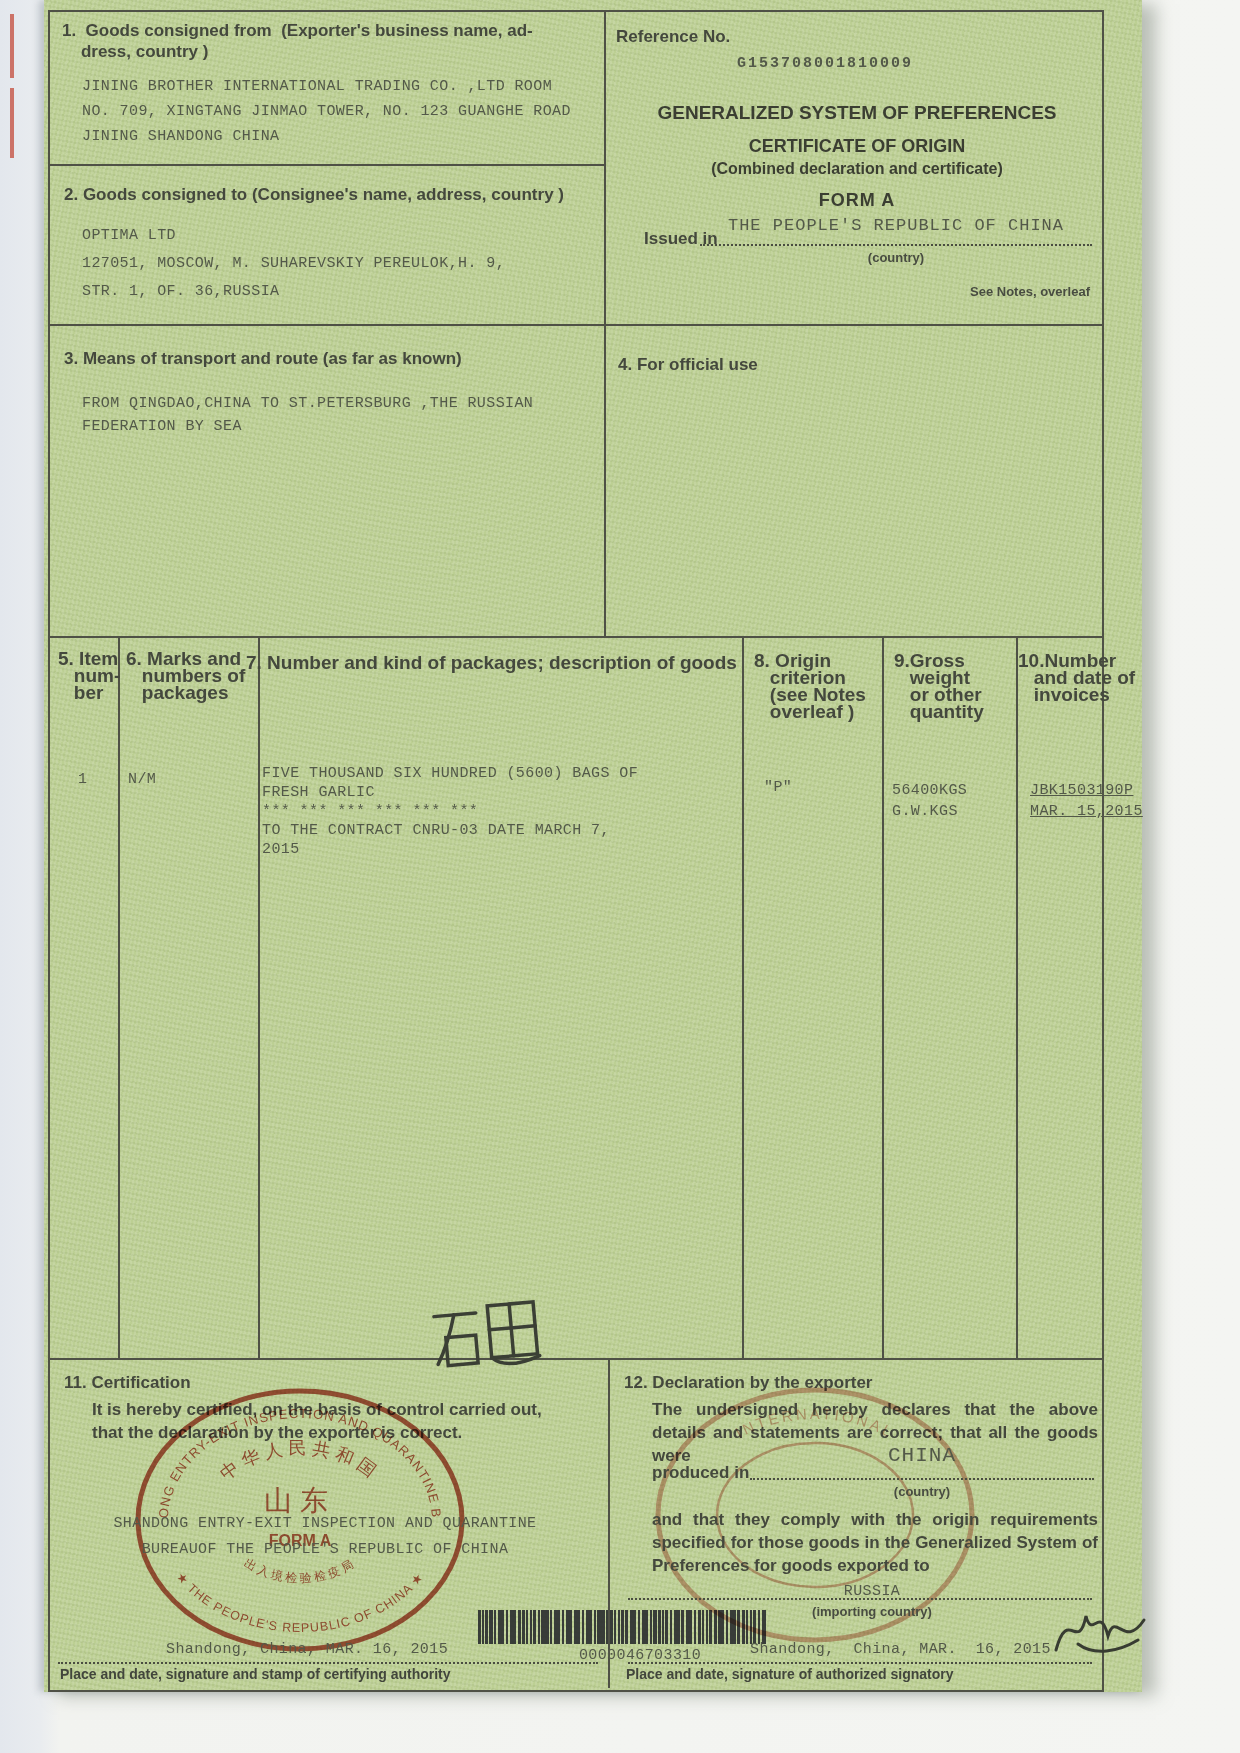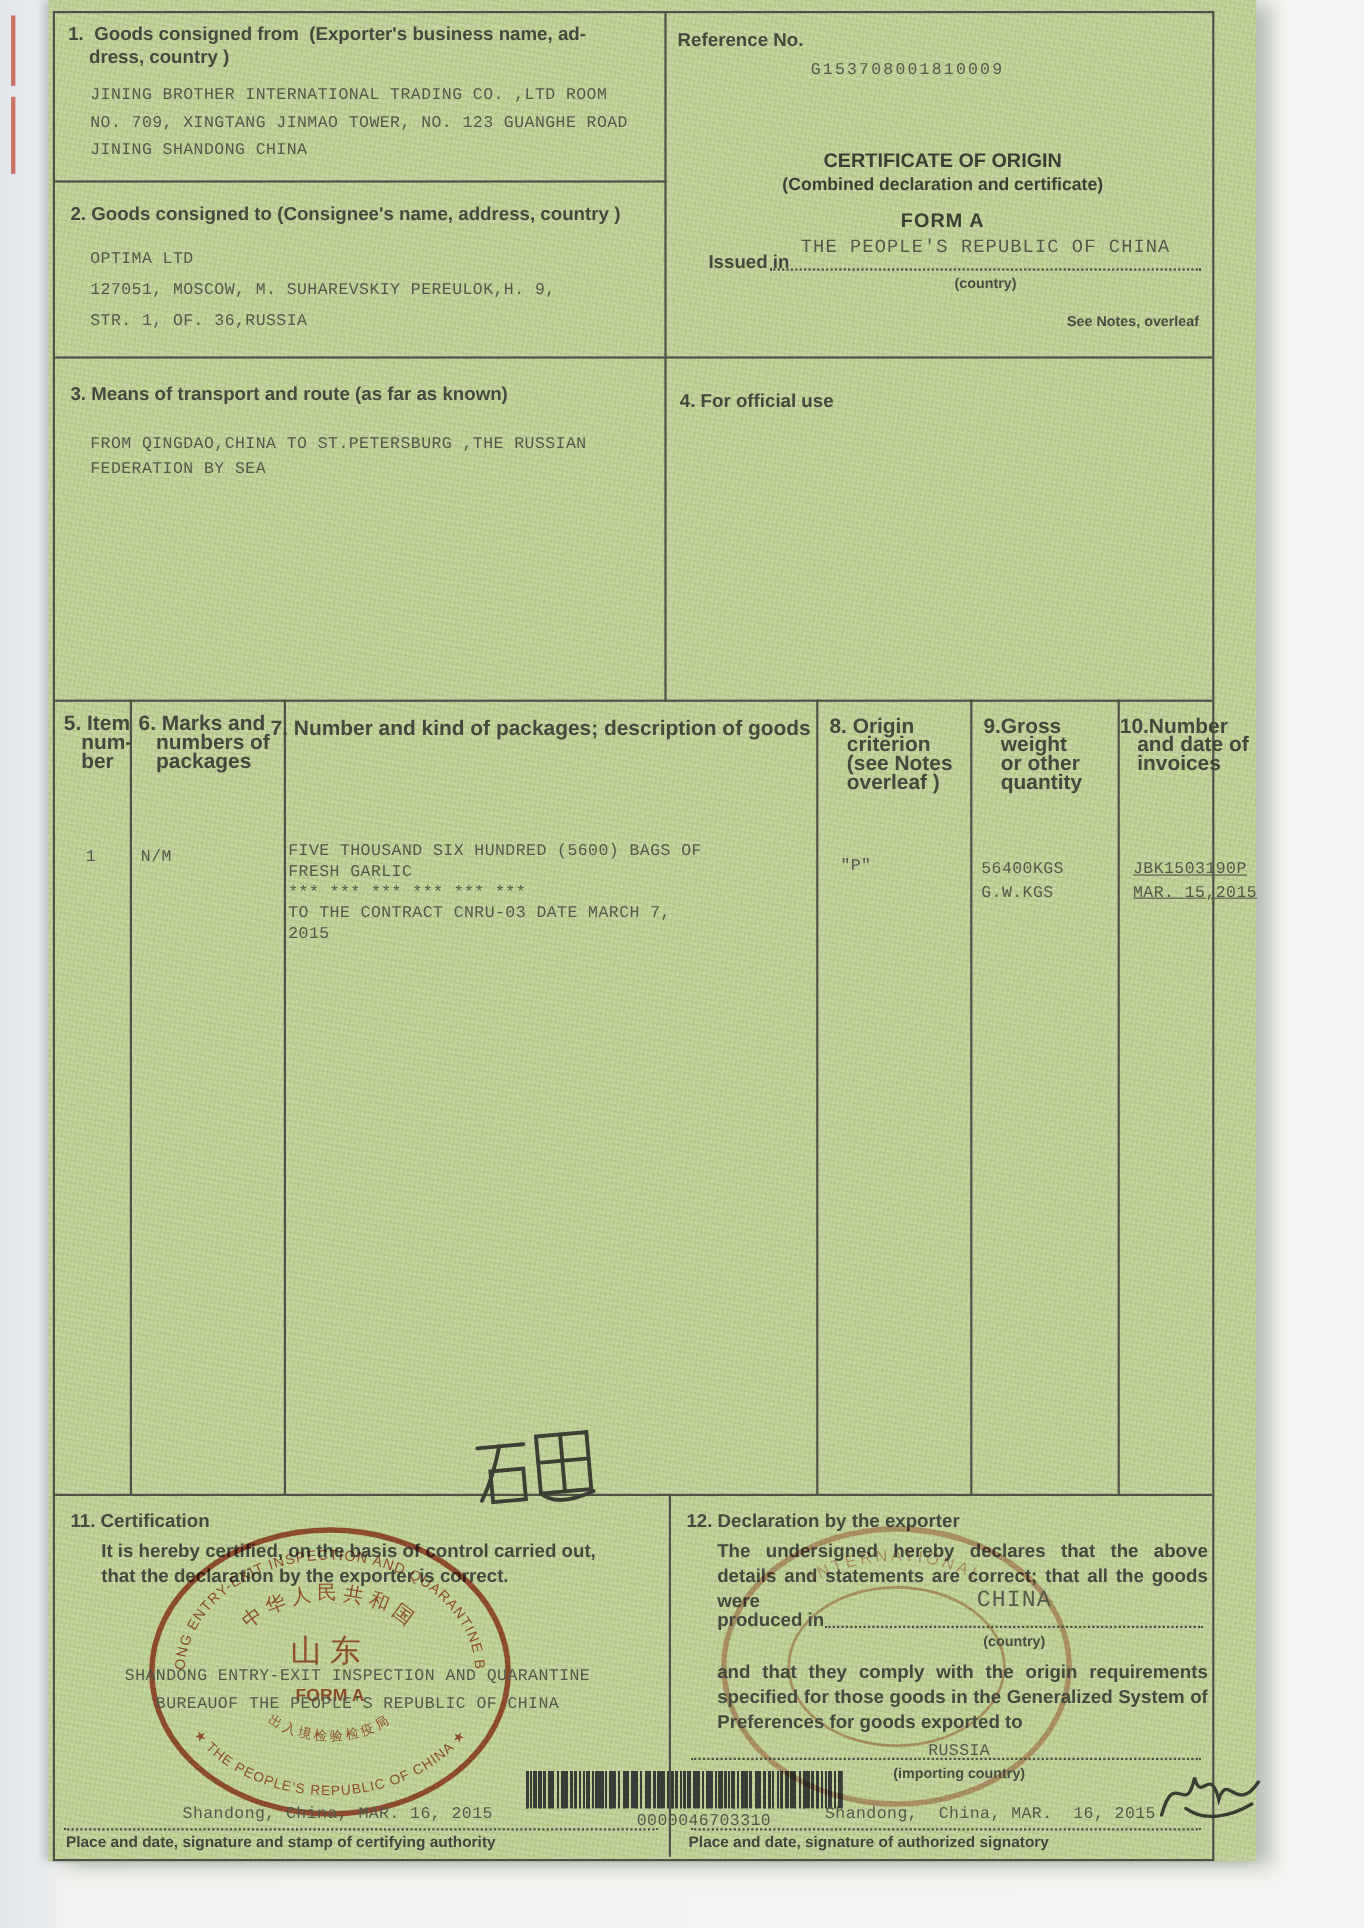--- a/index.html
+++ b/index.html
@@ -69,21 +69,22 @@
       <div class="lbl" style="left:14px;top:172px;">2. Goods consigned to (Consignee's name, address, country )</div>
       <div class="typed" style="left:32px;top:210px;line-height:28px;">OPTIMA LTD
 127051, MOSCOW, M. SUHAREVSKIY PEREULOK,H. 9,
 STR. 1, OF. 36,RUSSIA</div>
 
       <div class="lbl" style="left:14px;top:336px;">3. Means of transport and route  (as far as known)</div>
       <div class="typed" style="left:32px;top:380px;">FROM QINGDAO,CHINA TO ST.PETERSBURG ,THE RUSSIAN
 FEDERATION BY SEA</div>
 
       <div class="lbl" style="left:566px;top:14px;font-weight:bold;">Reference No.</div>
-      <div class="typed" style="left:560px;top:40px;width:430px;text-align:center;letter-spacing:2px;">G153708001810009</div>
+      <div class="typed" style="left:560px;top:40px;width:430px;text-align:center;letter-spacing:2px;font-weight:bold;">G153708001810009</div>
+      <div class="title" style="left:566px;top:90px;width:482px;font-size:19px;">GENERALIZED SYSTEM OF PREFERENCES</div>
       <div class="title" style="left:566px;top:124px;width:482px;font-size:18px;">CERTIFICATE OF ORIGIN</div>
       <div class="title" style="left:566px;top:148px;width:482px;font-size:16px;">(Combined declaration and certificate)</div>
       <div class="title" style="left:566px;top:178px;width:482px;font-size:18px;letter-spacing:1px;">FORM A</div>
       <div class="lbl" style="left:594px;top:216px;">Issued in</div>
       <div class="dots" style="left:650px;top:218px;width:392px;height:14px;"></div>
       <div class="typed" style="left:650px;top:202px;width:392px;text-align:center;font-size:17px;letter-spacing:1px;">THE PEOPLE'S REPUBLIC OF CHINA</div>
       <div class="hint" style="left:650px;top:238px;width:392px;">(country)</div>
       <div class="hint" style="left:740px;top:272px;width:300px;text-align:right;">See Notes, overleaf</div>
 
       <div class="lbl" style="left:568px;top:342px;">4. For official use</div>

